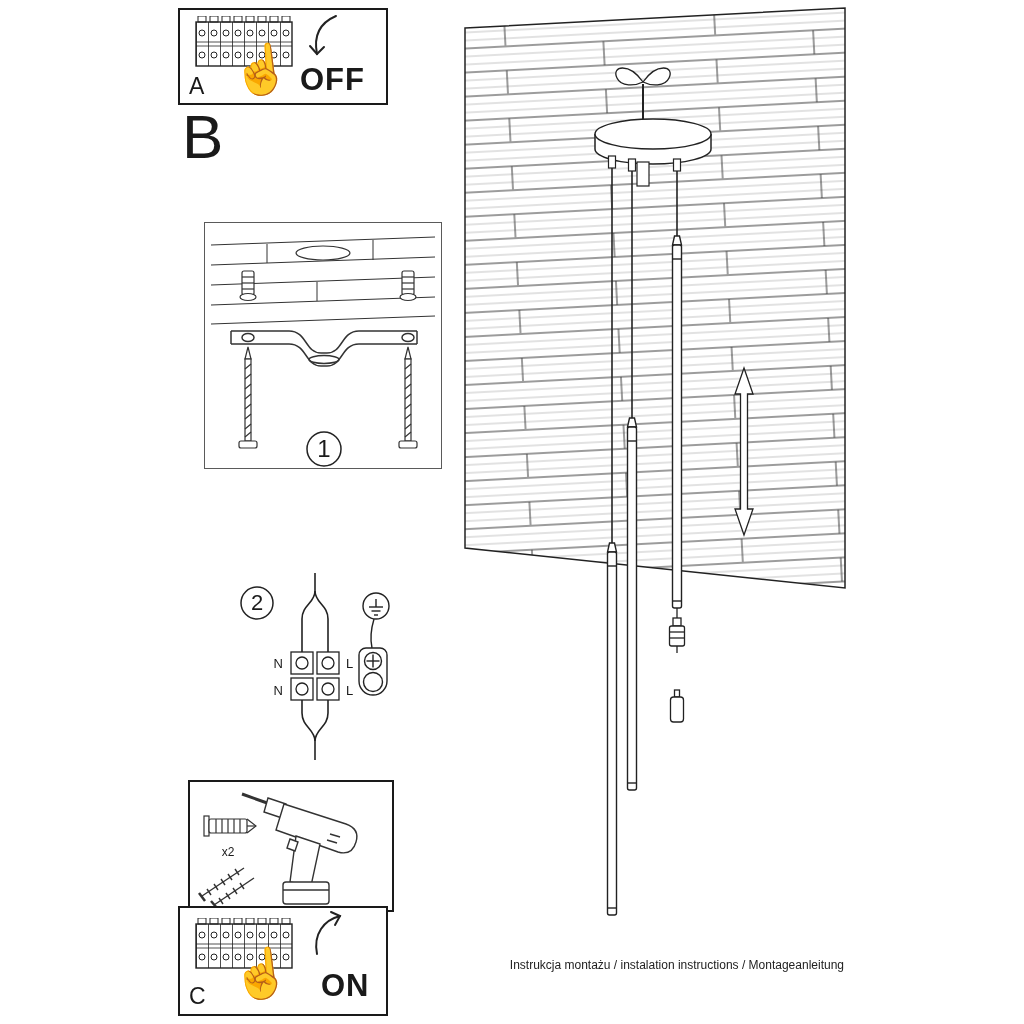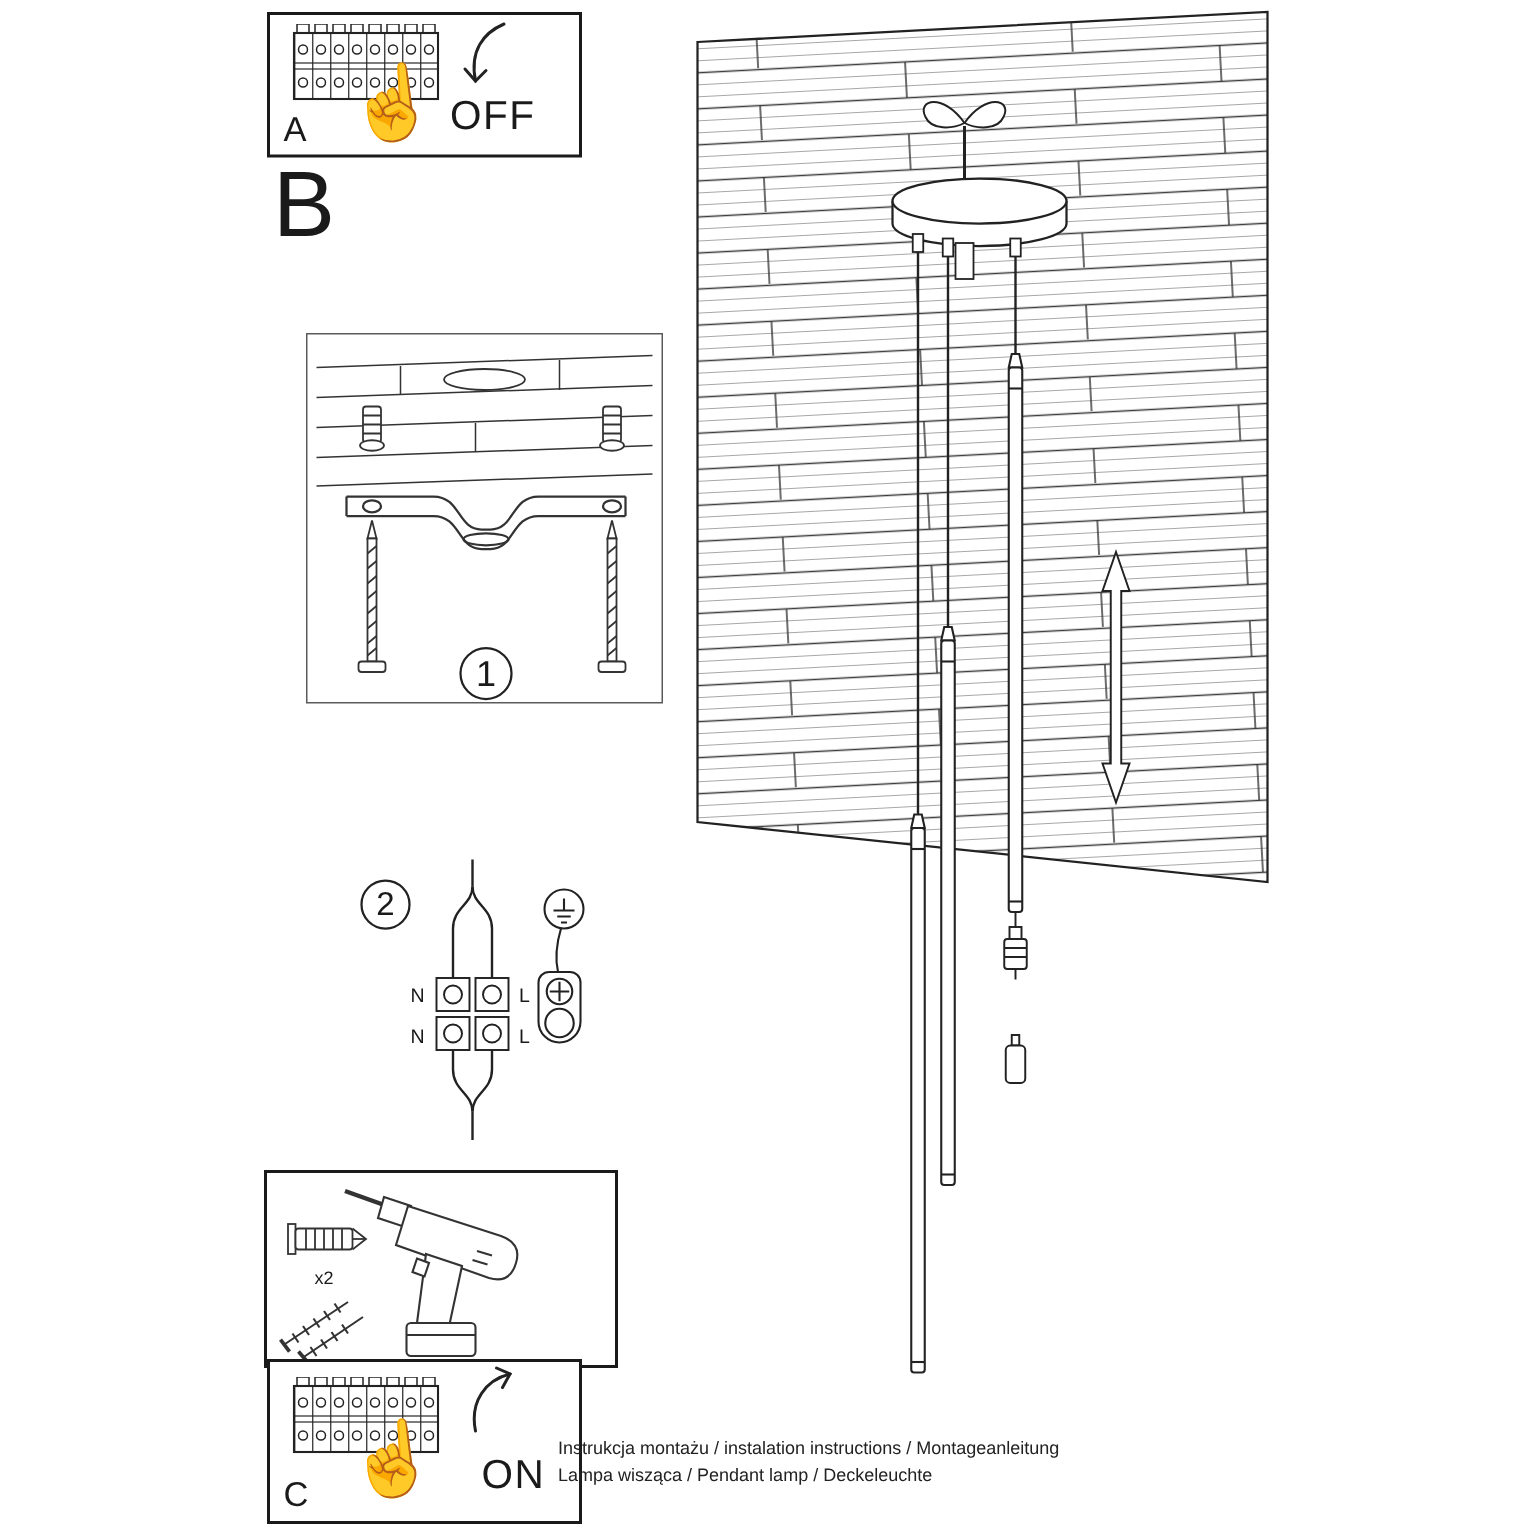--- a/index.html
+++ b/index.html
@@ -7,24 +7,24 @@
   .page {
     position: relative; width: 1024px; height: 1024px;
     background: #ffffff; overflow: hidden;
     font-family: "Liberation Sans", sans-serif; color: #1a1a1a;
   }
   .abs { position: absolute; }
   .panel { position: absolute; background: #fff; }
   .panel-heavy { border: 2px solid #1a1a1a; }
   .panel-thin { border: 1px solid #5a5a5a; }
   .corner-label { position: absolute; font-size: 23px; font-weight: 400; }
-  .state-label { position: absolute; font-size: 27px; font-weight: 400; letter-spacing: 1px; }
+  .state-label { position: absolute; font-size: 31px; font-weight: 700; letter-spacing: 1px; }
   .hand { position: absolute; font-size: 48px; line-height: 1; transform: rotate(-6deg); color: #1a1a1a; }
   .big-letter { position: absolute; font-size: 62px; font-weight: 400; line-height: 1; }
-  .footer { position: absolute; text-align: left; font-size: 12px; line-height: 1.5; color: #222; }
+  .footer { position: absolute; text-align: right; font-size: 12px; line-height: 1.5; color: #222; }
   svg text { font-family: "Liberation Sans", sans-serif; fill: #1a1a1a; }
 </style>
 </head>
 <body>
 
 <div class="page">
 
   <div class="panel panel-heavy" style="left:178px;top:8px;width:210px;height:97px">
     <svg width="206" height="93" viewBox="0 0 206 93">
       <defs>
@@ -161,21 +161,21 @@
         <path d="M149,54 C146,64 145,74 147,83" fill="none"></path>
         <path d="M141,83 L155,83 A7,7 0 0 1 162,90 L162,116 A14,14 0 0 1 134,116 L134,90 A7,7 0 0 1 141,83 Z"></path>
         <circle cx="148" cy="96" r="8.5"></circle>
         <line x1="141.5" y1="96" x2="154.5" y2="96"></line>
         <line x1="148" y1="89.5" x2="148" y2="102.5"></line>
         <circle cx="148" cy="117" r="9.5"></circle>
       </g>
     </svg>
   </div>
 
-  <div class="panel panel-heavy" style="left:176px;top:780px;width:236px;height:132px">
+  <div class="panel panel-heavy" style="left:188px;top:780px;width:206px;height:132px">
     <svg width="202" height="128" viewBox="0 0 202 128">
       <g fill="#fff" stroke="#333" stroke-width="1.2">
         <rect x="14" y="34" width="5" height="20"></rect>
         <rect x="19" y="37" width="38" height="14" rx="2"></rect>
         <line x1="26" y1="37" x2="26" y2="51"></line>
           <line x1="32" y1="37" x2="32" y2="51"></line>
         <line x1="38" y1="37" x2="38" y2="51"></line>
           <line x1="44" y1="37" x2="44" y2="51"></line>
         <line x1="50" y1="37" x2="50" y2="51"></line>
         <path d="M57,37 L66,44 L57,51" fill="none"></path>
@@ -297,16 +297,15 @@
       <line x1="214.5" y1="638" x2="229.5" y2="638"></line>
       <line x1="222" y1="646" x2="222" y2="653"></line>
       <rect x="219.5" y="690" width="5" height="7"></rect>
       <rect x="215.5" y="697" width="13" height="25" rx="3"></rect>
     </g>
     <polygon points="289,368 298,394 292.5,394 292.5,509 298,509 289,535 280,509 285.5,509 285.5,394 280,394" fill="#fff" stroke="#222" stroke-width="1.3"></polygon>
   </svg>
 
   <div class="footer" style="left:372px;top:956px;width:472px">
     <div>Instrukcja montażu / instalation instructions / Montageanleitung</div>
-    <div>Lampa wisząca / Pendant lamp / Deckeleuchte</div>
   </div>
 
 </div>
 
 </body></html>

